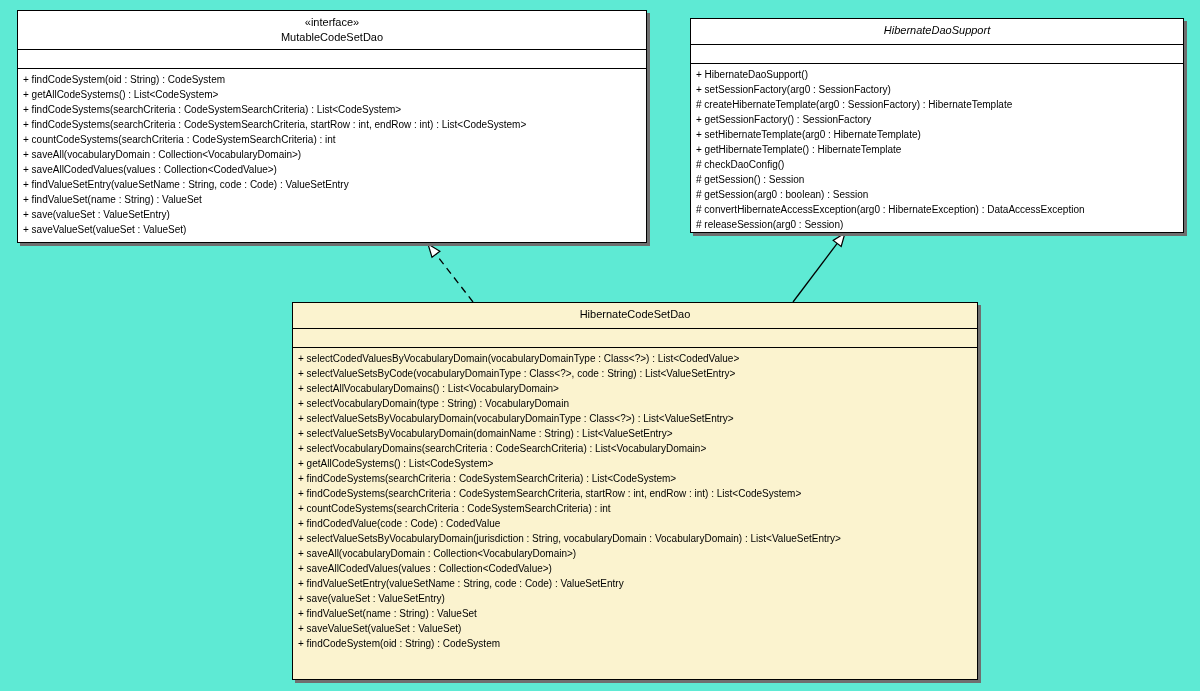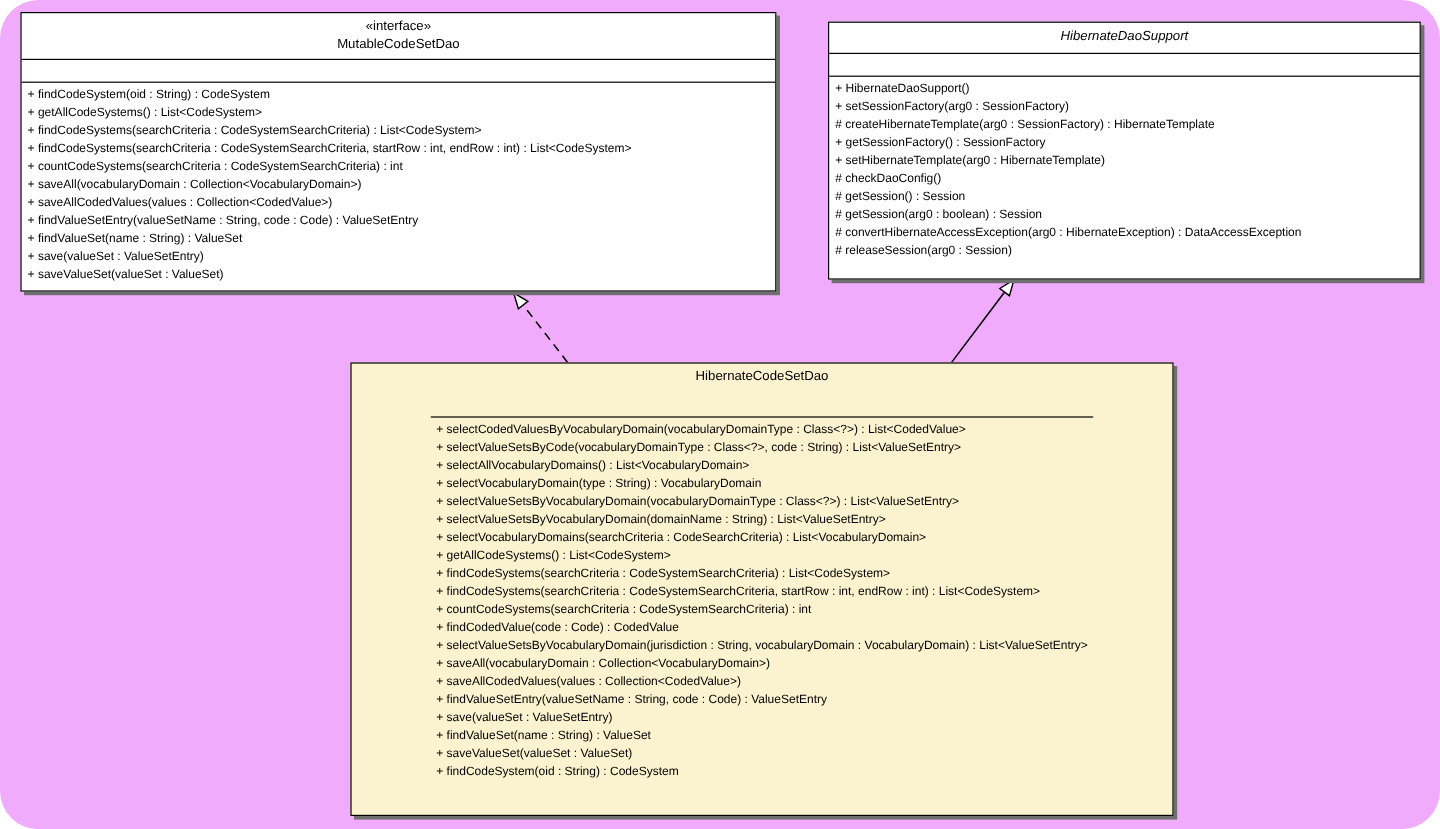--- a/index.html
+++ b/index.html
@@ -4,25 +4,24 @@
 <style>
   html, body {
     margin: 0;
     padding: 0;
     background: #ffffff;
   }
   #canvas {
     position: relative;
     width: 1200px;
     height: 691px;
-    background: #f0abfc;
+    background: #5eead4;
     font-family: "Liberation Sans", sans-serif;
     color: #000000;
     overflow: hidden;
-    border-radius: 32px;
   }
   .uml-class {
     position: absolute;
     box-sizing: border-box;
     background: #ffffff;
     border: 1px solid #000000;
     box-shadow: 3px 3px 0 #6f6f6f;
     display: flex;
     flex-direction: column;
   }
@@ -52,21 +51,21 @@
     font-size: 10px;
     line-height: 15px;
     white-space: nowrap;
     overflow: hidden;
   }
   
   #class-mutable-code-set-dao { left: 17px;  top: 10px;  width: 630px; height: 233px; }
   #class-mutable-code-set-dao .uml-title { flex: 0 0 38px; }
   #class-hibernate-dao-support { left: 690px; top: 18px;  width: 494px; height: 215px; }
   #class-hibernate-dao-support .uml-title { flex: 0 0 25px; text-align: center; }
-  #class-hibernate-code-set-dao { left: 292px; top: 302px; width: 686px; height: 378px; align-items: center; }
+  #class-hibernate-code-set-dao { left: 292px; top: 302px; width: 686px; height: 378px; }
   #class-hibernate-code-set-dao .uml-title { flex: 0 0 25px; }
 
   #edges {
     position: absolute;
     left: 0; top: 0;
     width: 1200px;
     height: 691px;
     pointer-events: none;
   }
 </style>
@@ -113,20 +112,21 @@
     <div class="uml-title italic">
       <span class="class-name">HibernateDaoSupport</span>
     </div>
     <div class="uml-attrs"></div>
     <div class="uml-methods">
         <div>+ HibernateDaoSupport()</div>
         <div>+ setSessionFactory(arg0 : SessionFactory)</div>
         <div># createHibernateTemplate(arg0 : SessionFactory) : HibernateTemplate</div>
         <div>+ getSessionFactory() : SessionFactory</div>
         <div>+ setHibernateTemplate(arg0 : HibernateTemplate)</div>
+        <div>+ getHibernateTemplate() : HibernateTemplate</div>
         <div># checkDaoConfig()</div>
         <div># getSession() : Session</div>
         <div># getSession(arg0 : boolean) : Session</div>
         <div># convertHibernateAccessException(arg0 : HibernateException) : DataAccessException</div>
         <div># releaseSession(arg0 : Session)</div>
       </div>
   </div>
 
   <div class="uml-class highlight" id="class-hibernate-code-set-dao">
     <div class="uml-title">

